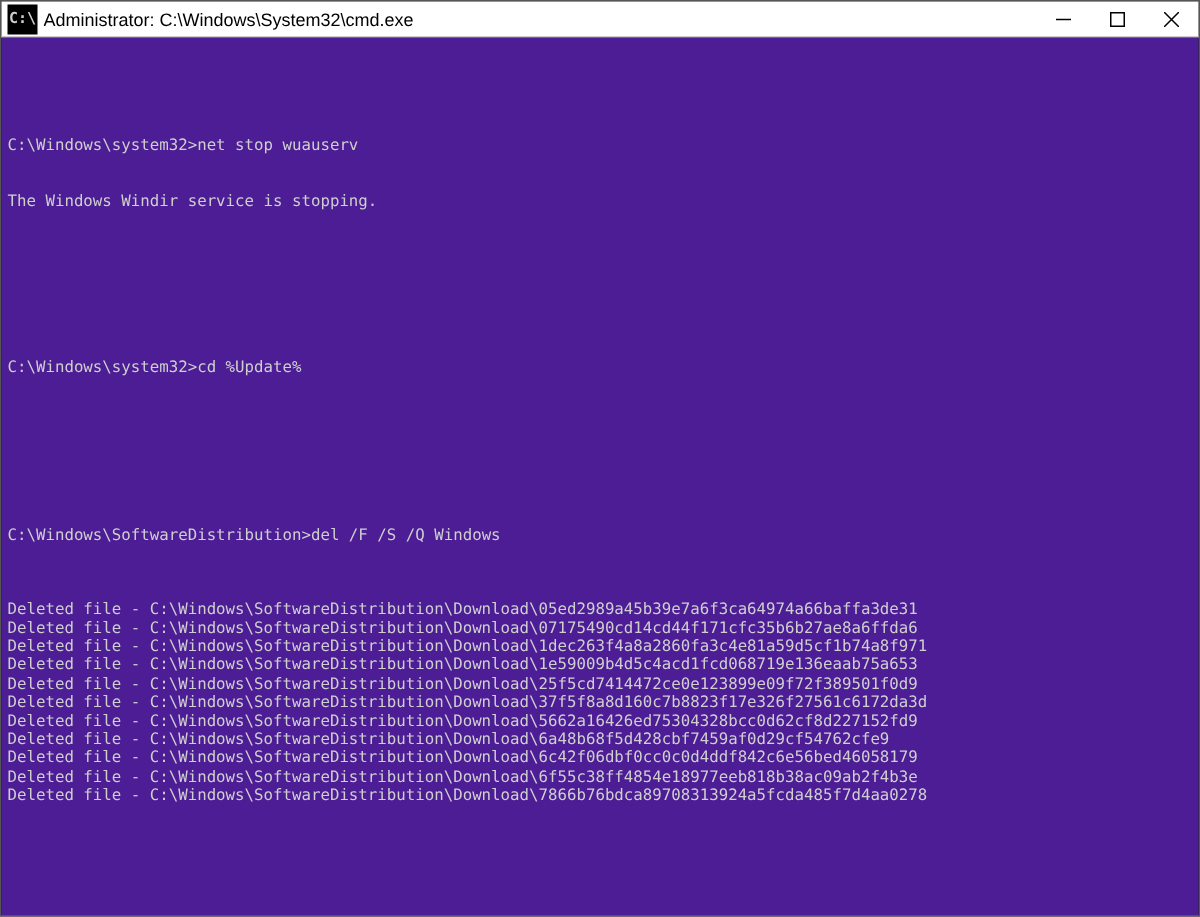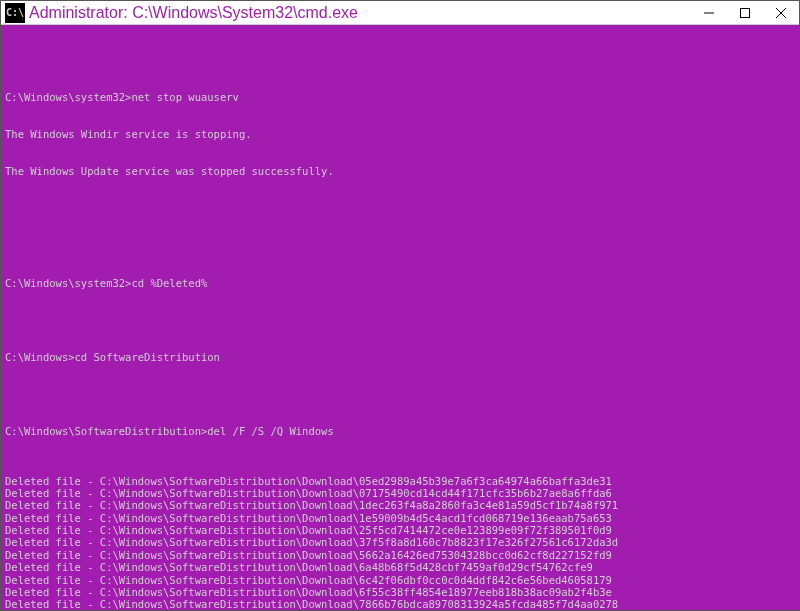--- a/index.html
+++ b/index.html
@@ -1,23 +1,23 @@
 <!DOCTYPE html>
 <html><head>
   <meta charset="utf-8">
   <style>
     * { margin:0; padding:0; box-sizing:border-box; }
     body { background:#fff; font-family:Consolas,"Lucida Console",Monaco,monospace; width:800px; height:611px; overflow:hidden; }
     .window { width:800px; height:611px; border:1px solid #555; display:flex; flex-direction:column; background:#000; }
     .titlebar { height:24px; background:#fff; display:flex; align-items:center; border-bottom:1px solid #ccc; }
     .titlebar-icon { width:20px; height:20px; margin:0 4px; display:flex; align-items:center; justify-content:center; font-size:10px; font-weight:bold; background:#000; color:#ccc; font-family:Consolas,monospace; }
-    .titlebar-title { font-family:"Segoe UI",Arial,sans-serif; font-size:16px; color:#a21caf; flex:1; white-space:nowrap; overflow:hidden; }
+    .titlebar-title { font-family:"Segoe UI",Arial,sans-serif; font-size:12px; color:#000000; flex:1; white-space:nowrap; overflow:hidden; }
     .window-controls { display:flex; height:100%; }
     .win-btn { width:36px; height:100%; display:flex; align-items:center; justify-content:center; color:#000; }
-    .terminal { flex:1; background:#a21caf; color:#cfcfcf; font-size:10.5px; line-height:1.18; padding:4px 4px 16px 4px; overflow:hidden; white-space:pre-wrap; word-break:break-all; }
+    .terminal { flex:1; background:#4c1d95; color:#cfcfcf; font-size:10.5px; line-height:1.18; padding:4px 4px 16px 4px; overflow:hidden; white-space:pre-wrap; word-break:break-all; }
     .line { display:block; }
     .blank { height:1.18em; }
     .prompt-path { color:#cfcfcf; }
     @keyframes blink { 50% { opacity:0; } }
   </style>
 </head>
 <body>
 
 <div class="window">
   <div class="titlebar">
@@ -39,26 +39,24 @@
             <path d="M0 0 L10 10 M10 0 L0 10" stroke="#000" stroke-width="1"></path>
           </svg>
       </div>
     </div>
   </div>
 
   <div class="terminal">
     <div class="blank"></div>
     <span class="line"><span class="prompt-path">C:\Windows\system32&gt;</span><span>net stop wuauserv</span></span>
     <span class="line">The Windows Windir service is stopping.</span>
-    <span class="line">The Windows Update service was stopped successfully.</span>
     <div class="blank"></div>
     <div class="blank"></div>
-    <span class="line"><span class="prompt-path">C:\Windows\system32&gt;</span><span>cd %Deleted%</span></span>
+    <span class="line"><span class="prompt-path">C:\Windows\system32&gt;</span><span>cd %Update%</span></span>
     <div class="blank"></div>
-    <span class="line"><span class="prompt-path">C:\Windows&gt;</span><span>cd SoftwareDistribution</span></span>
     <div class="blank"></div>
     <span class="line"><span class="prompt-path">C:\Windows\SoftwareDistribution&gt;</span><span>del /F /S /Q Windows</span></span>
 
     <div id="deleted-block"><span class="line">Deleted file - C:\Windows\SoftwareDistribution\Download\05ed2989a45b39e7a6f3ca64974a66baffa3de31</span><span class="line">Deleted file - C:\Windows\SoftwareDistribution\Download\07175490cd14cd44f171cfc35b6b27ae8a6ffda6</span><span class="line">Deleted file - C:\Windows\SoftwareDistribution\Download\1dec263f4a8a2860fa3c4e81a59d5cf1b74a8f971</span><span class="line">Deleted file - C:\Windows\SoftwareDistribution\Download\1e59009b4d5c4acd1fcd068719e136eaab75a653</span><span class="line">Deleted file - C:\Windows\SoftwareDistribution\Download\25f5cd7414472ce0e123899e09f72f389501f0d9</span><span class="line">Deleted file - C:\Windows\SoftwareDistribution\Download\37f5f8a8d160c7b8823f17e326f27561c6172da3d</span><span class="line">Deleted file - C:\Windows\SoftwareDistribution\Download\5662a16426ed75304328bcc0d62cf8d227152fd9</span><span class="line">Deleted file - C:\Windows\SoftwareDistribution\Download\6a48b68f5d428cbf7459af0d29cf54762cfe9</span><span class="line">Deleted file - C:\Windows\SoftwareDistribution\Download\6c42f06dbf0cc0c0d4ddf842c6e56bed46058179</span><span class="line">Deleted file - C:\Windows\SoftwareDistribution\Download\6f55c38ff4854e18977eeb818b38ac09ab2f4b3e</span><span class="line">Deleted file - C:\Windows\SoftwareDistribution\Download\7866b76bdca89708313924a5fcda485f7d4aa0278</span></div>
 
     
     
     
   </div>
 </div>

